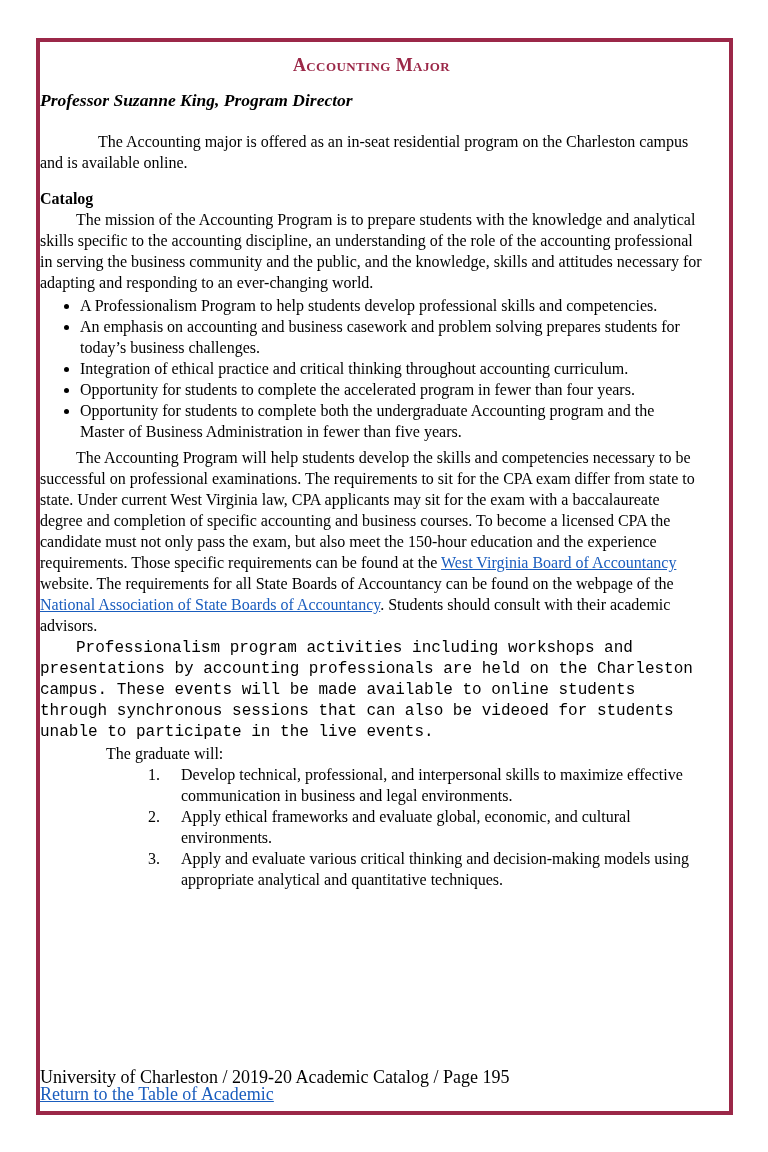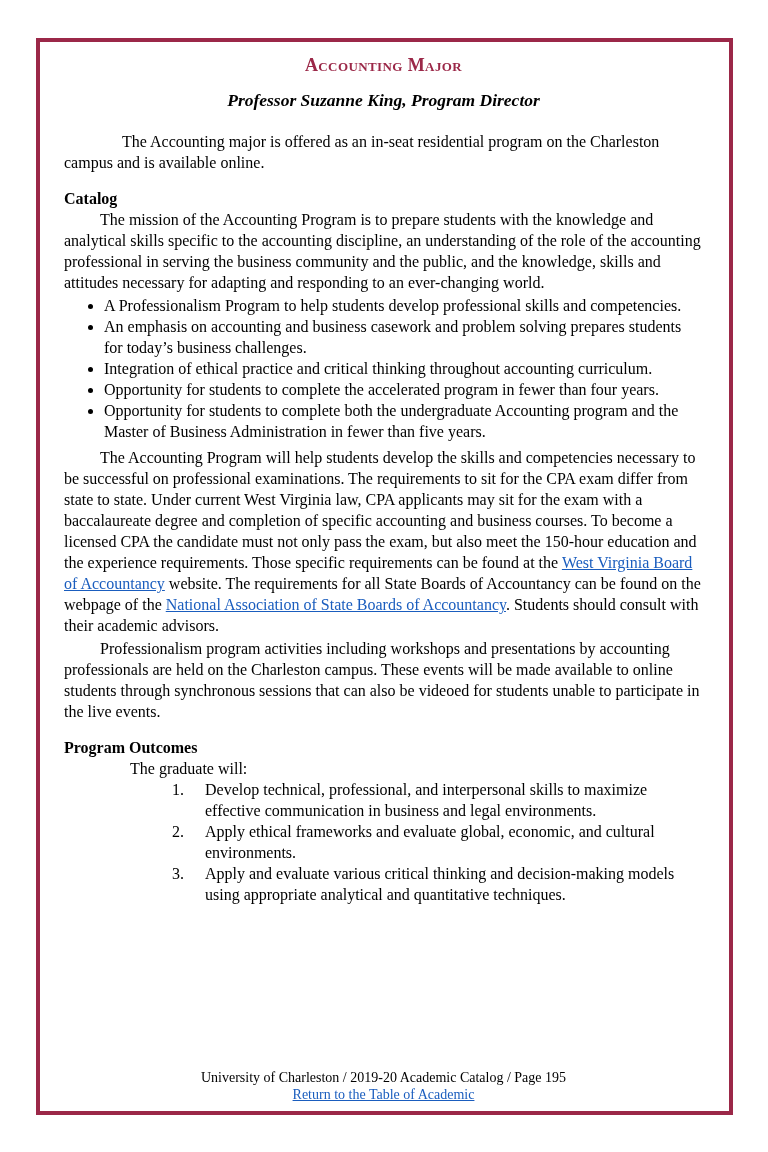--- a/index.html
+++ b/index.html
@@ -18,37 +18,36 @@
     overflow: hidden;
   }
   .doc {
     position: absolute;
     left: 36px;
     top: 38px;
     width: 697px;
     height: 1077px;
     box-sizing: border-box;
     border: 4px solid #9B2848;
-    padding: 9px 26px 8px 24px;
+    padding: 9px 26px 8px 0;
     display: flex;
     flex-direction: column;
     overflow: hidden;
     background: #ffffff;
   }
   .title {
     text-align: center;
     font-variant: small-caps;
     font-weight: bold;
     font-size: 18px;
     letter-spacing: 0.4px;
     color: #9B2848;
     margin: 4px 0 0 0;
   }
   .subtitle {
-    text-align: center;
     font-weight: bold;
     font-style: italic;
     font-size: 17.5px;
     margin: 14px 0 0 0;
   }
   .p-intro {
     margin: 20px 0 0 0;
     text-indent: 58px;
   }
   .sec-heading {
@@ -67,20 +66,21 @@
   ul.highlights li {
     padding-left: 0px;
   }
   .p-cpa {
     margin: 5px 0 0 0;
     text-indent: 36px;
   }
   .p-prof {
     margin: 2px 0 0 0;
     text-indent: 36px;
+    font-family: Liberation Mono, monospace;
   }
   a.doc-link {
     color: #1A5DBE;
     text-decoration: underline;
     cursor: pointer;
   }
   .sub-outcome {
     font-weight: bold;
     margin: 3px 0 0 66px;
   }
@@ -96,22 +96,21 @@
   }
   .olist .num {
     flex: none;
     width: 33px;
   }
   .olist .itext {
     flex: 1;
   }
   .footer {
     margin-top: auto;
-    text-align: center;
-    font-size: 14px;
+    font-size: 18px;
     line-height: 17px;
   }
   .footer .fline { margin: 0; }
 </style>
 </head>
 <body>
 
 <div class="doc">
 
   <div class="title">Accounting Major</div>
@@ -128,21 +127,20 @@
     <li>An emphasis on accounting and business casework and problem solving prepares students for today’s business challenges.</li>
     <li>Integration of ethical practice and critical thinking throughout accounting curriculum.</li>
     <li>Opportunity for students to complete the accelerated program in fewer than four years.</li>
     <li>Opportunity for students to complete both the undergraduate Accounting program and the Master of Business Administration in fewer than five years.</li>
   </ul>
 
   <p class="p-cpa"><span>The Accounting Program will help students develop the skills and competencies necessary to be successful on professional examinations. The requirements to sit for the CPA exam differ from state to state. Under current West Virginia law, CPA applicants may sit for the exam with a baccalaureate degree and completion of specific accounting and business courses. To become a licensed CPA the candidate must not only pass the exam, but also meet the 150-hour education and the experience requirements. Those specific requirements can be found at the </span><a class="doc-link">West Virginia Board of Accountancy</a><span> website. The requirements for all State Boards of Accountancy can be found on the webpage of the </span><a class="doc-link">National Association of State Boards of Accountancy</a><span>. Students should consult with their academic advisors.</span></p>
 
   <p class="p-prof">Professionalism program activities including workshops and presentations by accounting professionals are held on the Charleston campus. These events will be made available to online students through synchronous sessions that can also be videoed for students unable to participate in the live events.</p>
 
-  <div class="sec-heading">Program Outcomes</div>
   <div class="lead">The graduate will:</div>
 
   <div class="olist">
     <div class="row">
       <span class="num">1.</span>
       <span class="itext">Develop technical, professional, and interpersonal skills to maximize effective communication in business and legal environments.</span>
     </div>
     <div class="row">
       <span class="num">2.</span>
       <span class="itext">Apply ethical frameworks and evaluate global, economic, and cultural environments.</span>

